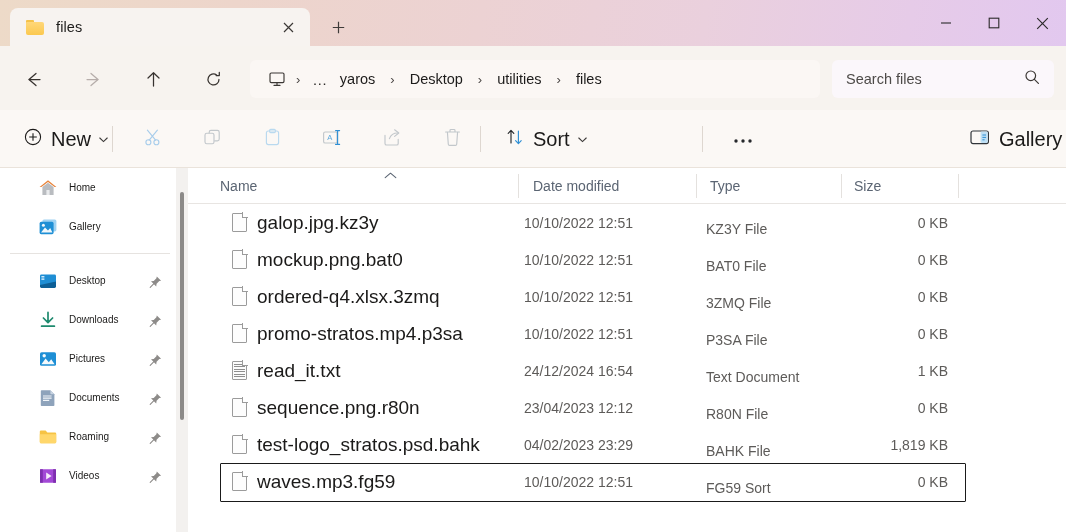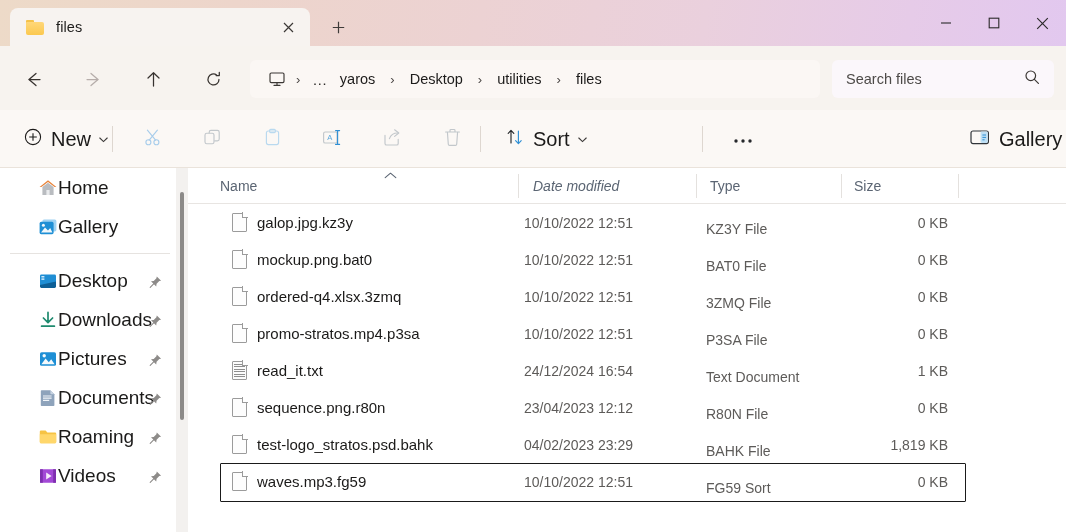--- a/index.html
+++ b/index.html
@@ -124,21 +124,21 @@
   
   .sidebar {
     position: absolute; left: 0; top: 168px; width: 182px; height: 364px;
     background: #ffffff; overflow: hidden;
   }
   .side-item {
     position: relative; height: 39px; margin: 0 6px;
     display: flex; align-items: center; border-radius: 5px;
   }
   .side-icon { width: 20px; height: 20px; margin-left: 32px; position: relative; flex: none; }
-  .side-label { font-size: 19px; color: #1b1a19; }
+  .side-label { font-size: 10px; color: #1b1a19; margin-left: 11px; }
   .pin {
     position: absolute; right: 14px; top: 50%; transform: translateY(-50%);
     width: 13px; height: 13px; color: #8d8b89;
   }
   .side-sep { height: 1px; background: #e6e3e0; margin: 7px 12px 7px 10px; }
 
   .sb-track {
     position: absolute; left: 176px; top: 168px; width: 12px; height: 364px;
     background: #f3f1ef;
   }
@@ -186,21 +186,21 @@
   }
   .fileicon .fold {
     position: absolute; right: -1px; top: -1px; width: 6px; height: 6px;
     background: #ffffff; border-left: 1px solid #9b9b9b; border-bottom: 1px solid #9b9b9b;
   }
   .fileicon.txt .pg { background: #fcfcfc; }
   .fileicon.txt .lines {
     position: absolute; left: 2px; top: 3px; right: 2px; bottom: 2px;
     background: repeating-linear-gradient(180deg, #8f8f8f 0px, #8f8f8f 1px, transparent 1px, transparent 2.4px);
   }
-  .name-text { font-size: 15px; color: #1b1a19; margin-left: 10px; white-space: nowrap; }
+  .name-text { font-size: 19px; color: #1b1a19; margin-left: 10px; white-space: nowrap; }
   .cell { position: absolute; font-size: 14px; color: #5d5b59; white-space: nowrap; }
   .cell-date { left: 336px; }
   .cell-type { left: 518px; margin-top: 12px; }
   .cell-size { left: 660px; width: 100px; text-align: right; }
 </style>
 </head>
 <body>
 
 <div id="app">
 
@@ -551,21 +551,21 @@
     <div class="colheader">
       <div class="col" style="left:32px;">
         <span class="sortmark" style="left:164px;">
           <svg width="13" height="7" viewBox="0 0 13 7">
               <path d="M1.2 5.6 L6.5 1.2 L11.8 5.6" stroke="#5b6573" stroke-width="1.1" fill="none" stroke-linecap="round" stroke-linejoin="round"></path>
             </svg>
         </span>
         <span class="coltext">Name</span>
       </div>
       <div class="coldiv" style="left:330px;"></div>
-      <div class="col" style="left:345px;font-style:italic;">
+      <div class="col" style="left:345px;">
         <span class="coltext">Date modified</span>
       </div>
       <div class="coldiv" style="left:508px;"></div>
       <div class="col" style="left:522px;">
         <span class="coltext">Type</span>
       </div>
       <div class="coldiv" style="left:653px;"></div>
       <div class="col" style="left:666px;">
         <span class="coltext">Size</span>
       </div>

